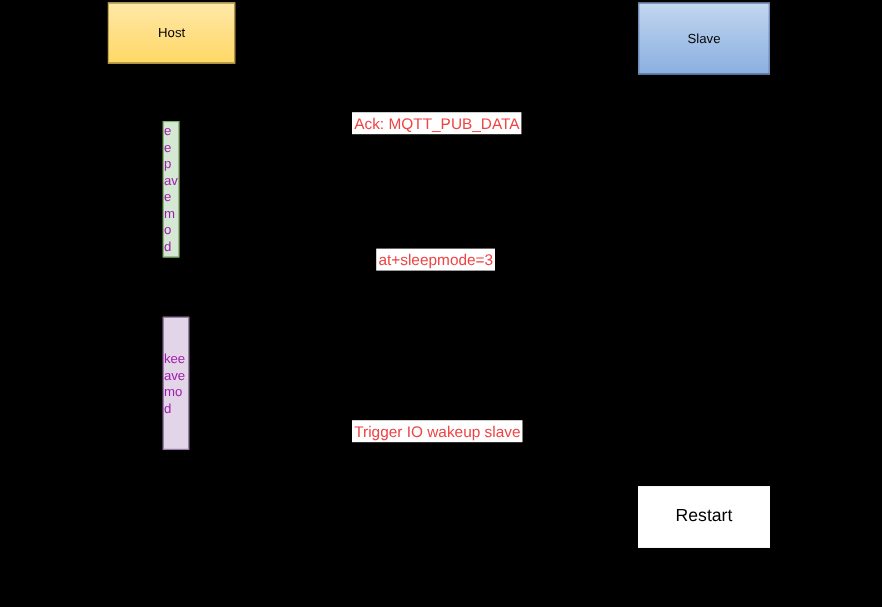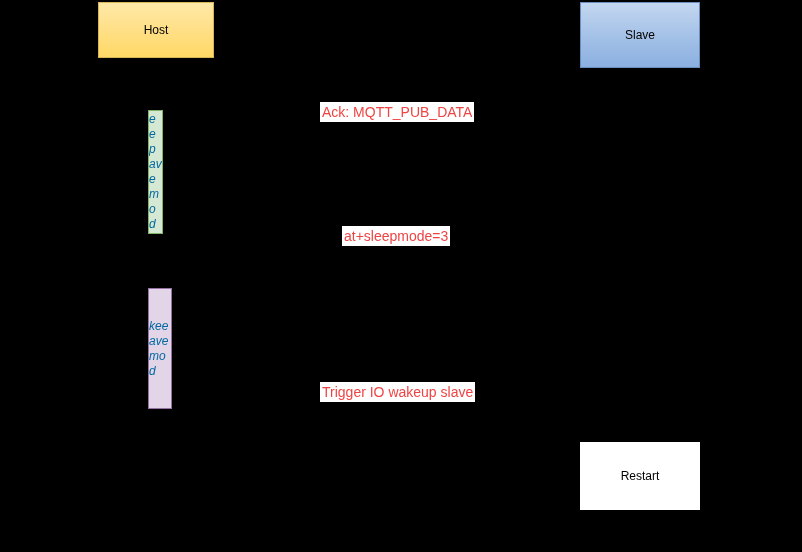--- a/index.html
+++ b/index.html
@@ -44,47 +44,46 @@
     background: linear-gradient(to bottom, #c3d7f0 0%, #a8c4e8 45%, #8bb0e0 100%);
     border-color: #6c8ebf;
   }
 
   
   #restart-box {
     position: absolute;
     left: 580px;
     top: 442px;
     width: 120px;
-    height: 68px;
+    height: 56px;
     box-sizing: border-box;
     background: #ffffff;
     border: 1px solid #ffffff;
     display: flex;
     align-items: center;
     justify-content: center;
-    font-size: 12px;
+    font-size: 16px;
     color: #000000;
   }
 
   
   .activation {
     position: absolute;
     box-sizing: border-box;
     border-width: 1px;
     border-style: solid;
     font-size: 12px;
     line-height: 15px;
-    color: #0369a1;
+    color: #a21caf;
     text-align: left;
     overflow: visible;
     white-space: normal;
     word-break: break-all;
     display: flex;
     align-items: center;
-    font-style: italic;
   }
   .activation .act-text {
     display: block;
     width: 100%;
     overflow: hidden;
   }
   #activation-keepalive-1 {
     left: 148px;
     top: 110px;
     width: 15px;

